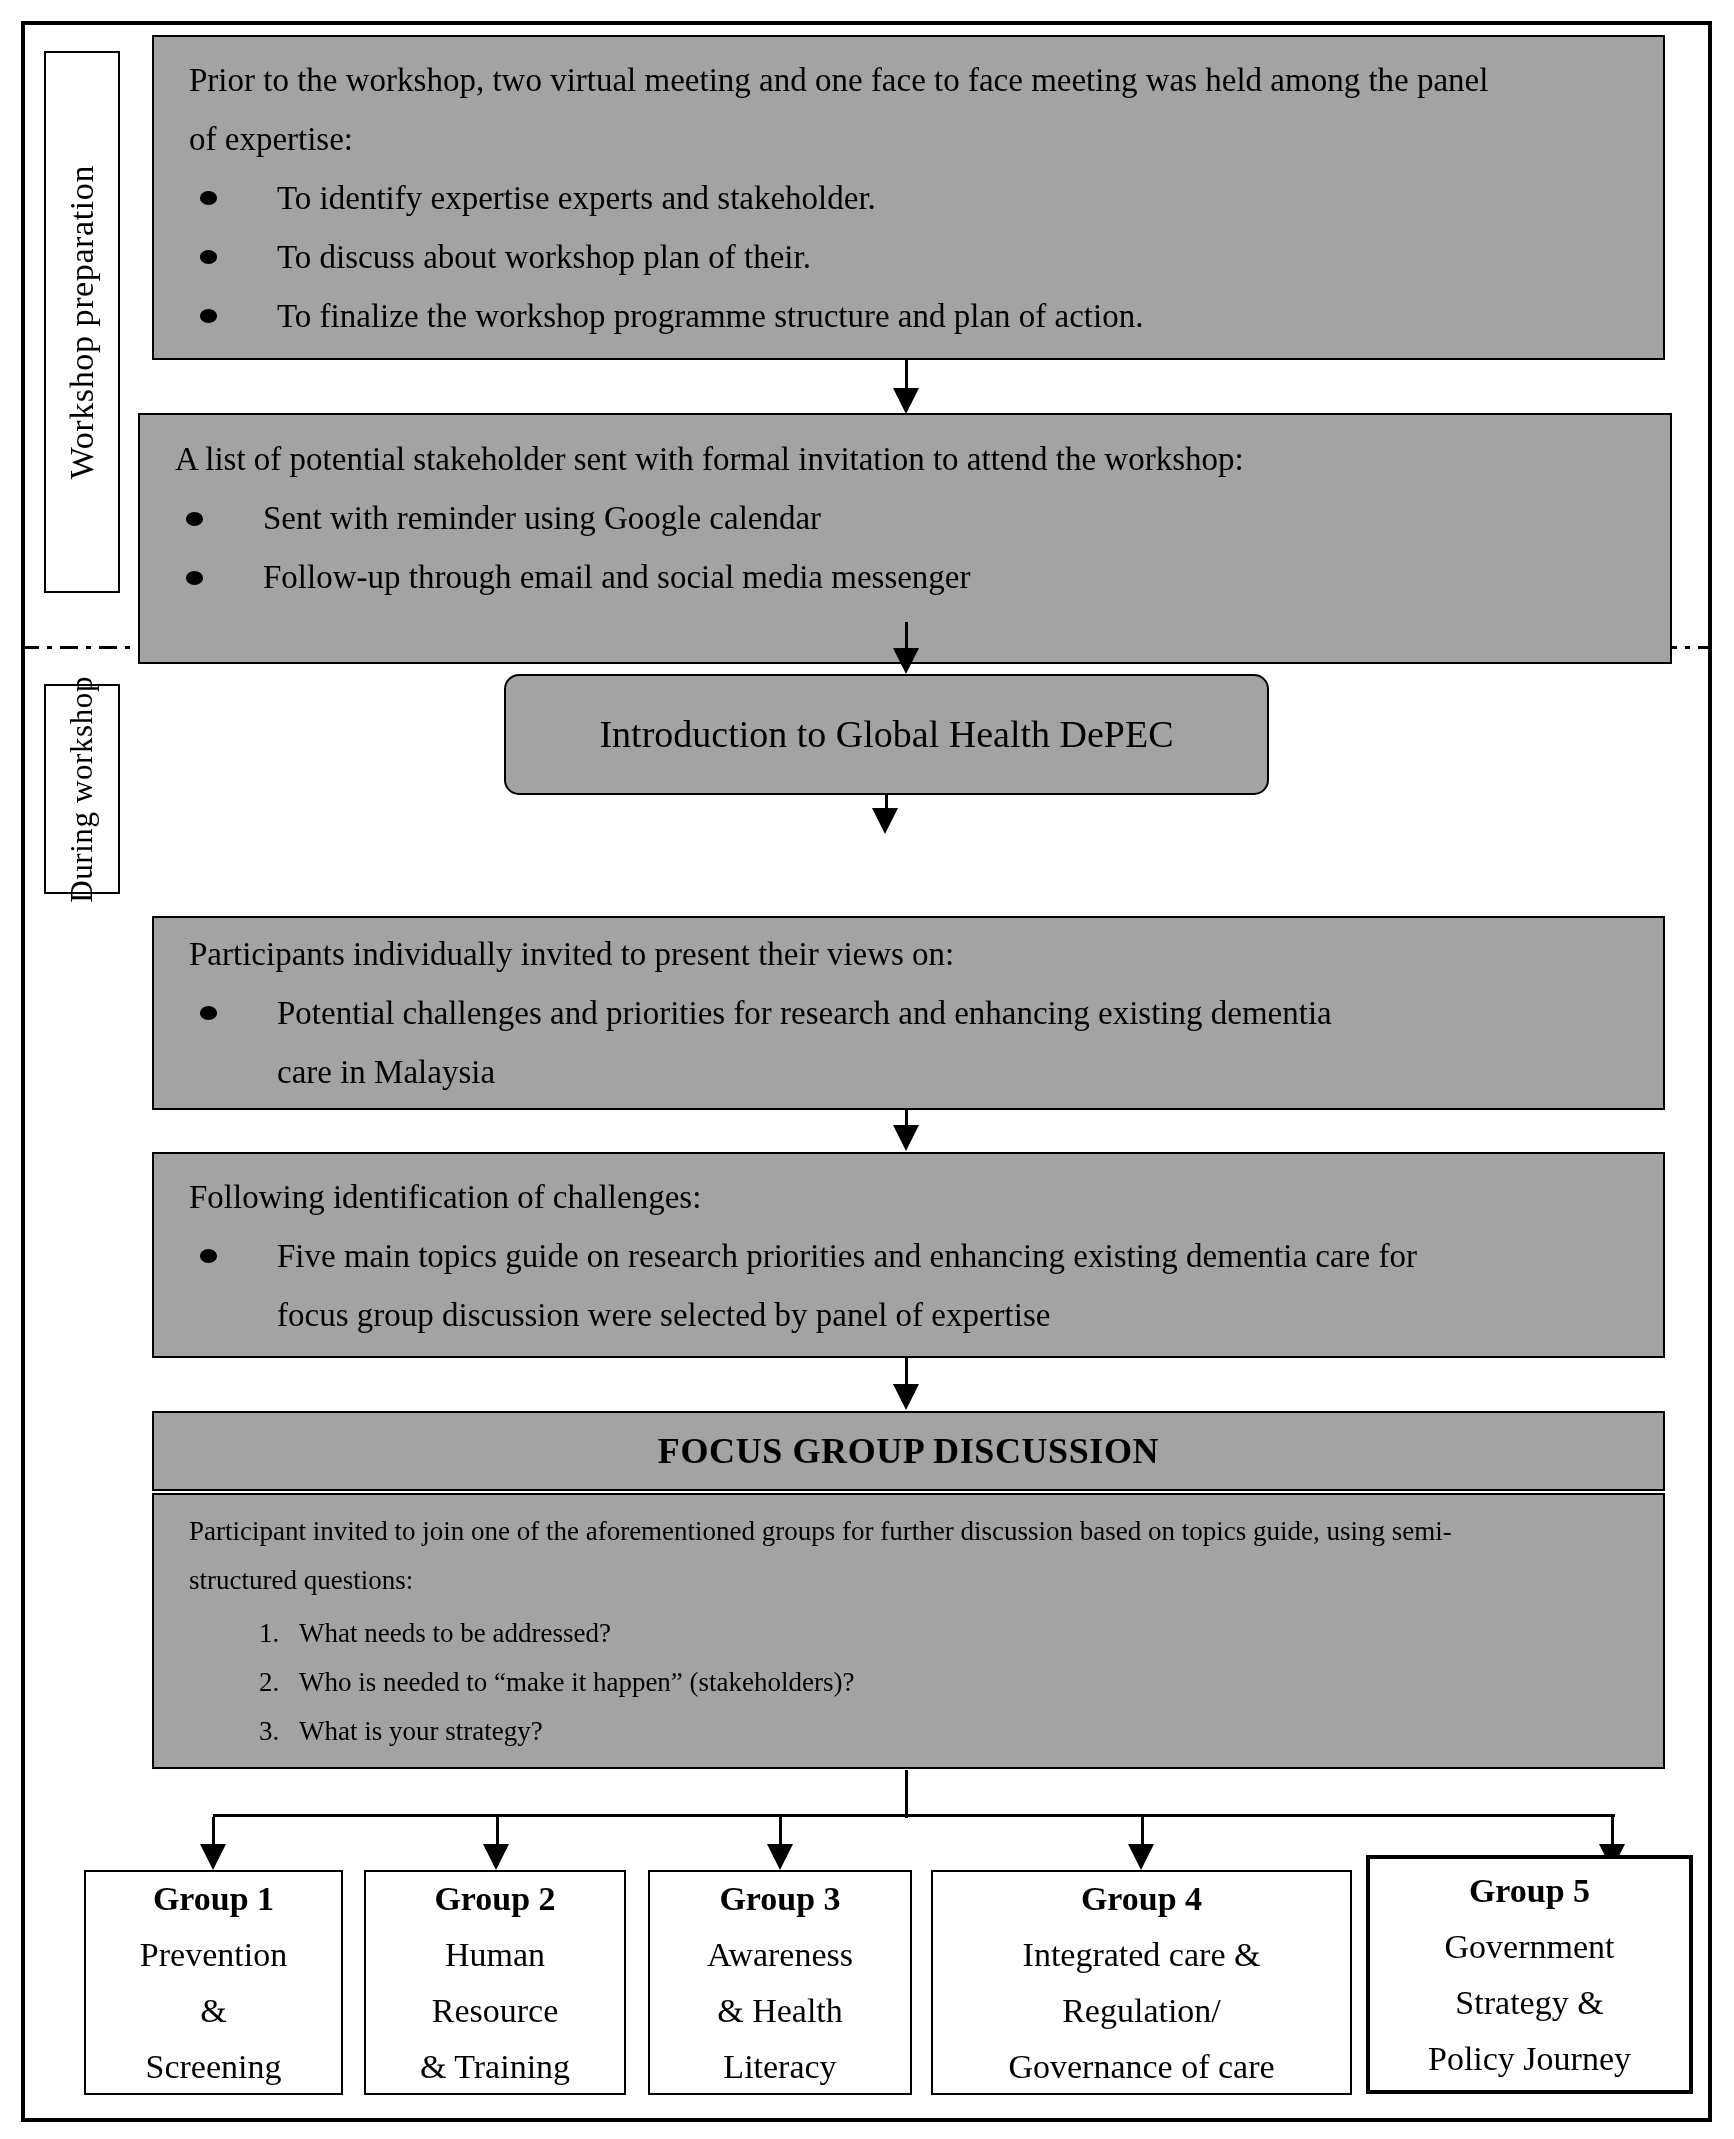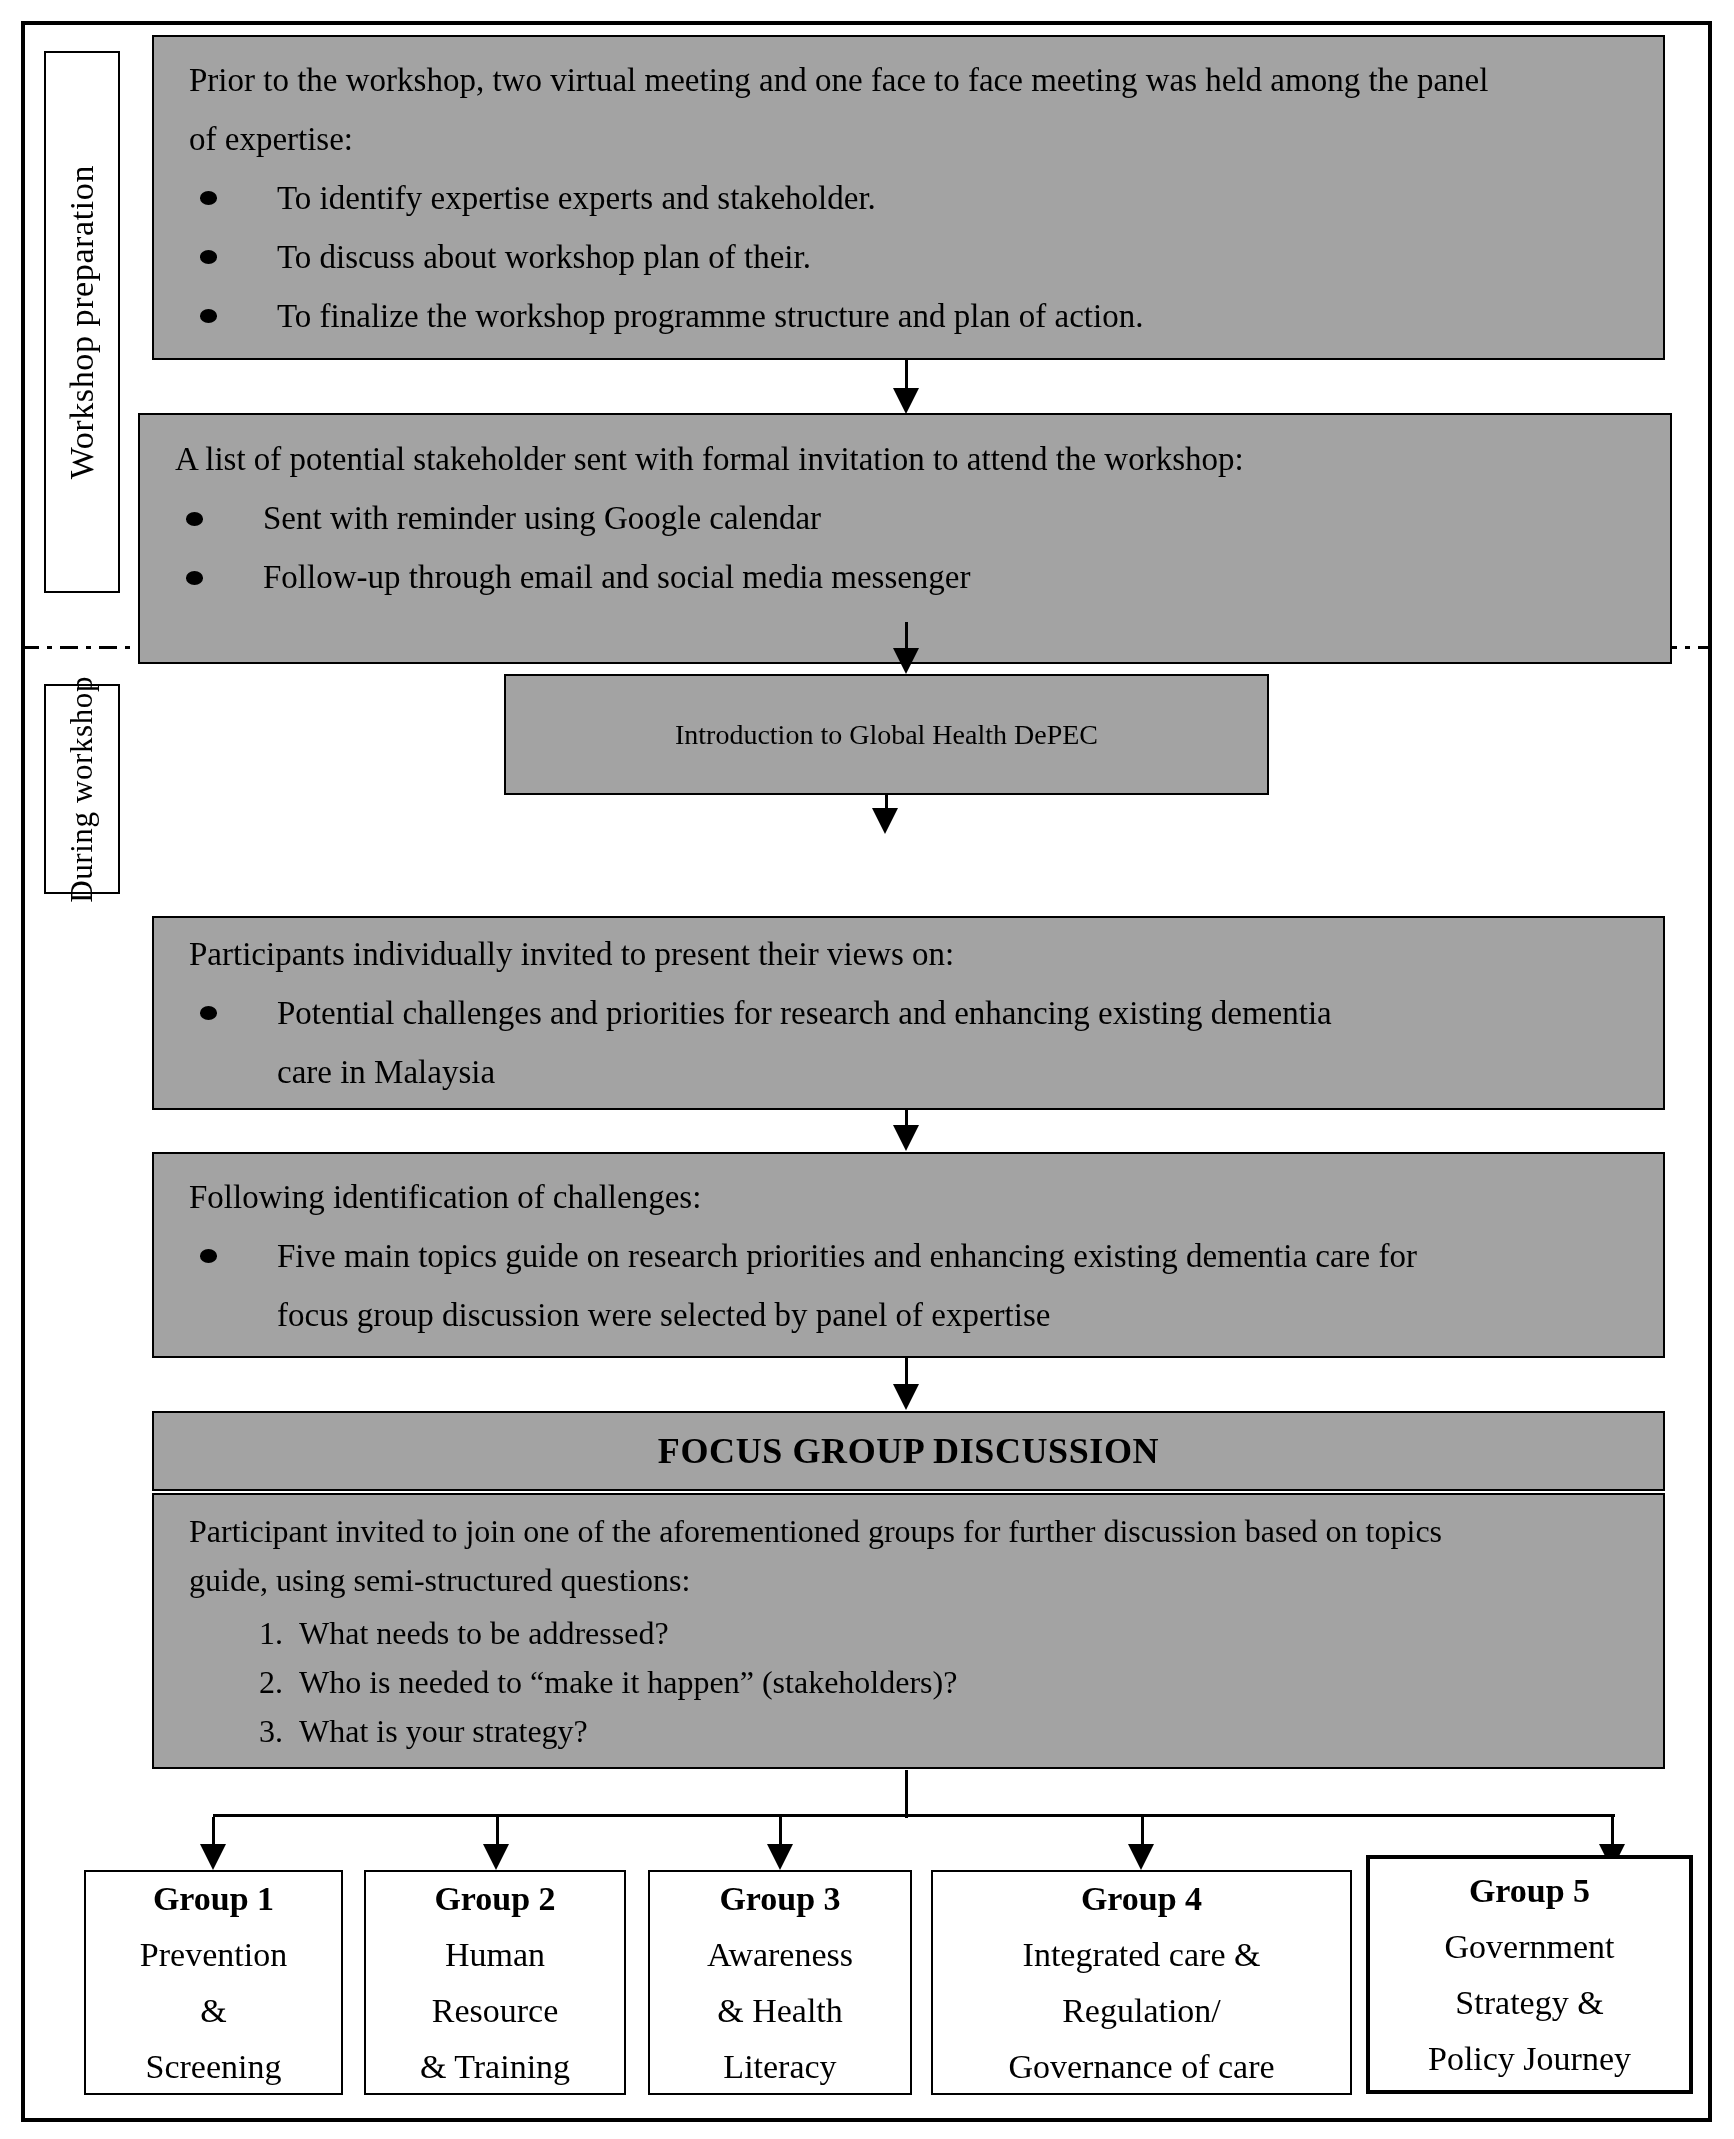--- a/index.html
+++ b/index.html
@@ -44,34 +44,34 @@
     font-size:33px;line-height:59px;
   }
   .fbox p{margin:0;}
   .box1{left:152px;top:35px;width:1513px;height:325px;padding:14px 35px 0 35px;}
   .box1 .intro{max-width:1311px;}
   .box2{left:138px;top:413px;width:1534px;height:251px;padding:15.3px 35px 0 35px;}
 
   .intro-box{
     left:504px;top:674px;width:765px;height:121px;
     display:flex;align-items:center;justify-content:center;
-    font-size:28px;text-align:center;
+    font-size:38px;text-align:center;border-radius:15px;
   }
 
   .header-box{
     display:flex;align-items:center;justify-content:center;
     font-weight:bold;font-size:36px;letter-spacing:0.6px;
   }
   .open-header{left:152px;top:834px;width:1513px;height:80px;}
   .open-content{left:152px;top:916px;width:1513px;height:194px;padding:7px 56px 0 35px;}
   .open-content .bullet-item{max-width:1164px;}
   .challenges{left:152px;top:1152px;width:1513px;height:206px;padding:14px 35px 0 35px;}
   .challenges .bullet-item{max-width:1235px;}
   .focus-header{left:152px;top:1411px;width:1513px;height:80px;}
-  .focus-content{left:152px;top:1493px;width:1513px;height:276px;padding:11.8px 35px 0 35px;font-size:32px;line-height:49px;}
+  .focus-content{left:152px;top:1493px;width:1513px;height:276px;padding:11.8px 35px 0 35px;font-size:27px;line-height:49px;}
   .focus-content .intro{max-width:1293px;}
 
   
   ul.bullets{list-style:none;margin:0;padding:0;}
   ul.bullets li{position:relative;padding-left:88px;}
   ul.bullets li::before{
     content:"";position:absolute;left:10.6px;top:22.3px;
     width:17.6px;height:14px;background:#000;border-radius:50%;
   }
 

